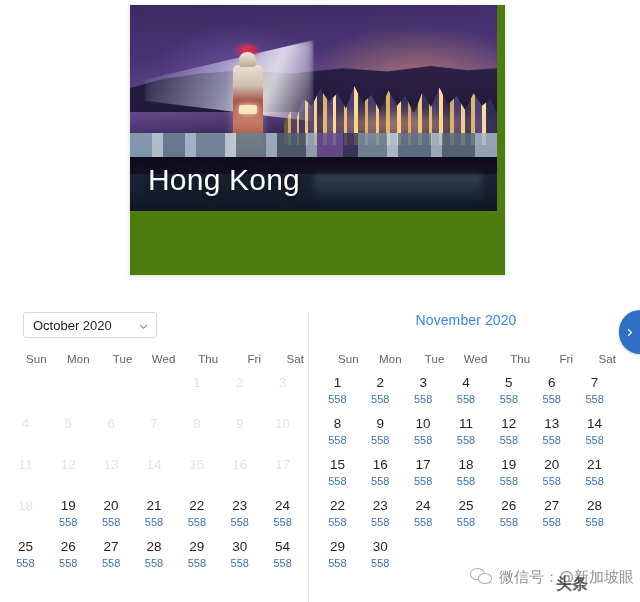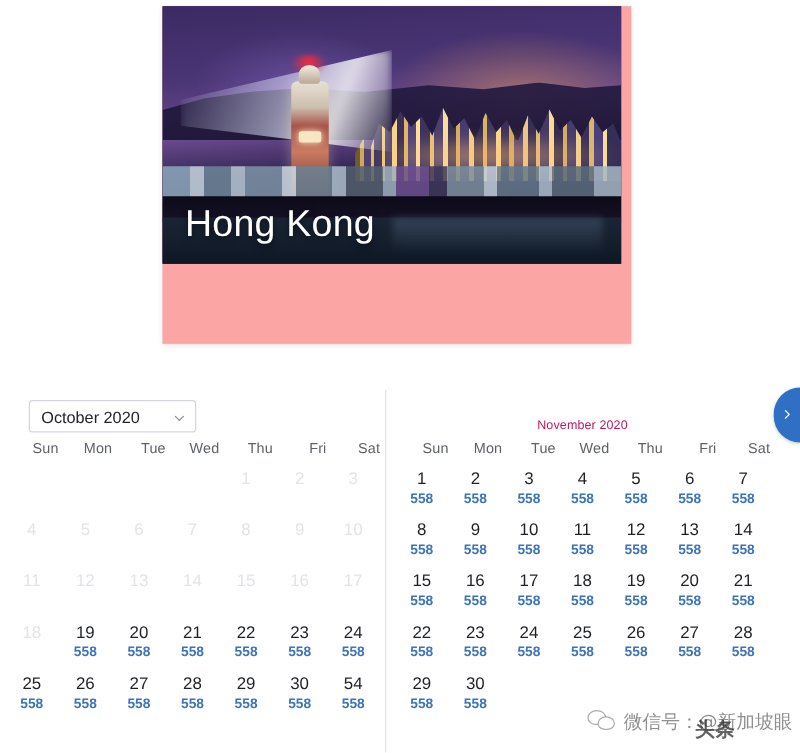--- a/index.html
+++ b/index.html
@@ -18,21 +18,21 @@
     background: #ffffff;
   }
 
   
   .promo-card {
     position: absolute;
     left: 130px;
     top: 5px;
     width: 375px;
     height: 270px;
-    background: #fca5a5;
+    background: #4d7c0f;
     box-shadow: 0 1px 5px rgba(0,0,0,0.14), 0 0 1px rgba(0,0,0,0.10);
   }
 
   .promo-photo {
     position: absolute;
     left: 0;
     top: 0;
     width: 367px;
     height: 206px;
     overflow: hidden;
@@ -219,21 +219,21 @@
     position: absolute;
     top: 0;
     width: 300px;
   }
   .cal-left  { left: 4px; }
   .cal-right { left: 316px; }
 
   .cal-header {
     height: 34px;
     display: flex;
-    align-items: flex-end;
+    align-items: flex-start;
     justify-content: center;
     position: relative;
   }
   .month-select {
     width: 134px;
     height: 26px;
     border: 1px solid #d4d6db;
     border-radius: 3px;
     background: #ffffff;
     display: flex;
@@ -242,22 +242,22 @@
     padding: 0 7px 0 9px;
     font-size: 13px;
     color: #22242a;
     position: relative;
     left: -64px;
   }
   .month-select .chev {
     width: 11px; height: 11px; color: #8b8e96;
   }
   .month-static {
-    font-size: 10px;
-    color: #be185d;
+    font-size: 14px;
+    color: #3b82f6;
     letter-spacing: .1px;
   }
 
   .dow-row, .day-row {
     display: grid;
     grid-template-columns: repeat(7, 1fr);
   }
   .dow-row { margin-top: 7px; }
   .dow {
     text-align: right;
@@ -275,21 +275,20 @@
   .cell .dnum {
     font-size: 13.5px;
     color: #1f2126;
     display: block;
   }
   .cell .dprice {
     font-size: 11px;
     color: #3d73b8;
     display: block;
     margin-top: 4px;
-    font-weight: bold;
   }
   .cell.disabled .dnum { color: #e2e4e8; }
   .cell.empty { visibility: hidden; }
 
   
   .next-btn {
     position: absolute;
     right: 0;
     top: 310px;
     width: 21px;

